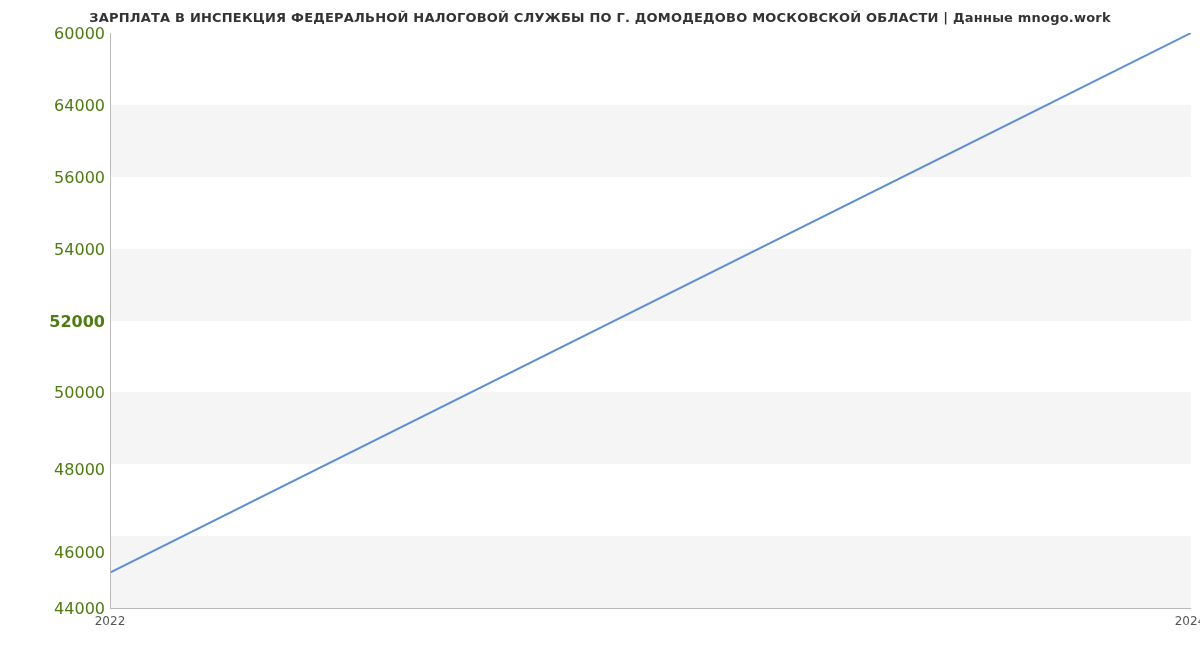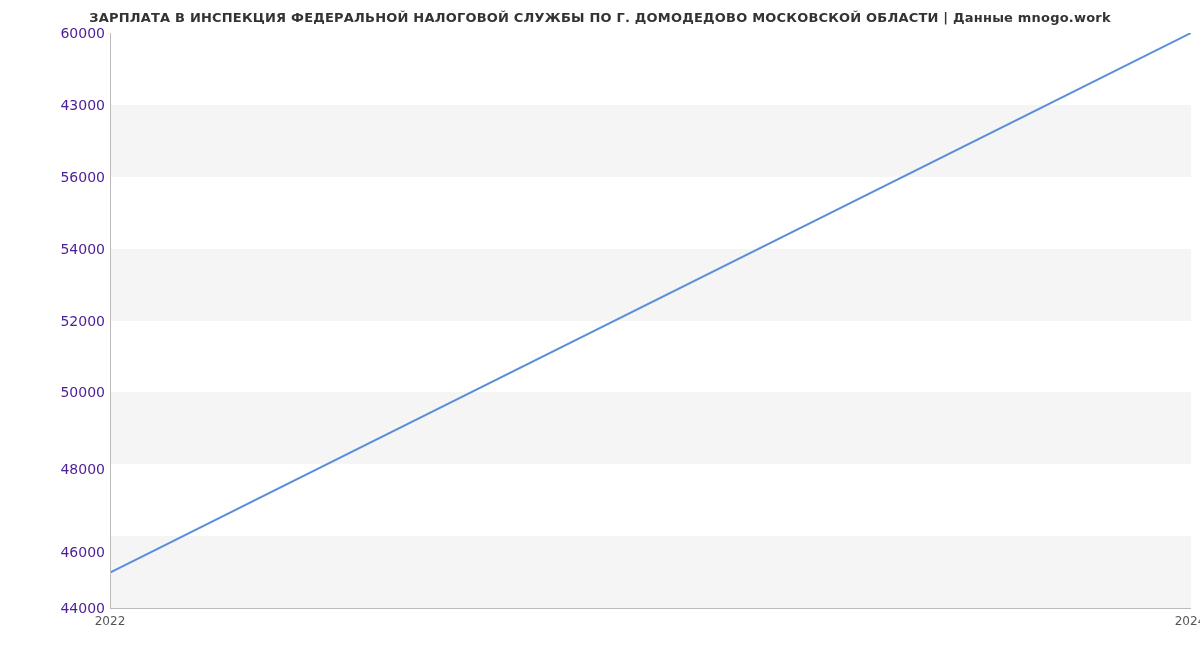--- a/index.html
+++ b/index.html
@@ -42,22 +42,22 @@
   .band {
     position: absolute;
     left: 0;
     right: 0;
     background: #ffffff;
   }
   .y-tick-label {
     position: absolute;
     right: 1095px; 
     transform: translateY(-50%);
-    font-size: 14px;
-    color: #4c1d95;
+    font-size: 16px;
+    color: #4d7c0f;
     text-align: right;
     width: 90px;
   }
   .x-tick-label {
     position: absolute;
     top: 614px; 
     transform: translateX(-50%);
     font-size: 12px;
     color: #555;
     text-align: center;
@@ -81,24 +81,24 @@
 <body>
 
 <div class="chart-wrapper">
   <div class="chart-title">ЗАРПЛАТА В ИНСПЕКЦИЯ ФЕДЕРАЛЬНОЙ НАЛОГОВОЙ СЛУЖБЫ ПО Г. ДОМОДЕДОВО  МОСКОВСКОЙ ОБЛАСТИ | Данные mnogo.work</div>
 
   <div id="y-ticks">
       <div class="y-tick-label" style="top: 608px;">44000</div>
       <div class="y-tick-label" style="top: 536.125px; margin-top: 16px;">46000</div>
       <div class="y-tick-label" style="top: 469px;">48000</div>
       <div class="y-tick-label" style="top: 392.375px; text-align: right;">50000</div>
-      <div class="y-tick-label" style="top: 320.5px;">52000</div>
+      <div class="y-tick-label" style="top: 320.5px; font-weight: bold;">52000</div>
       <div class="y-tick-label" style="top: 248.625px;">54000</div>
       <div class="y-tick-label" style="top: 176.75px;">56000</div>
-      <div class="y-tick-label" style="top: 104.875px;">43000</div>
+      <div class="y-tick-label" style="top: 104.875px;">64000</div>
       <div class="y-tick-label" style="top: 33px;">60000</div>
     </div>
 
   <div id="x-ticks">
       <div class="x-tick-label" style="left: 110px;">2022</div>
       <div class="x-tick-label" style="left: 1190px;">2024</div>
     </div>
 
   <div class="plot-area">
     <div id="bands">

